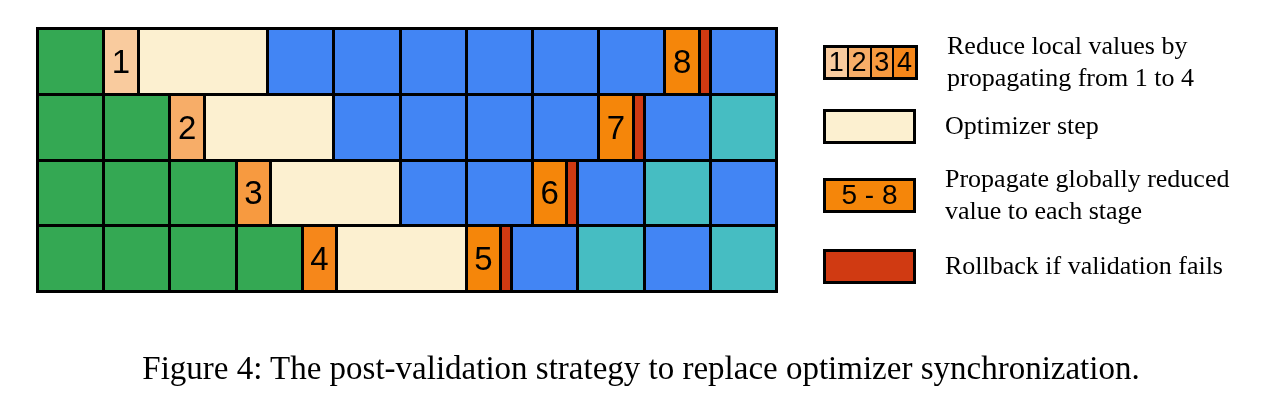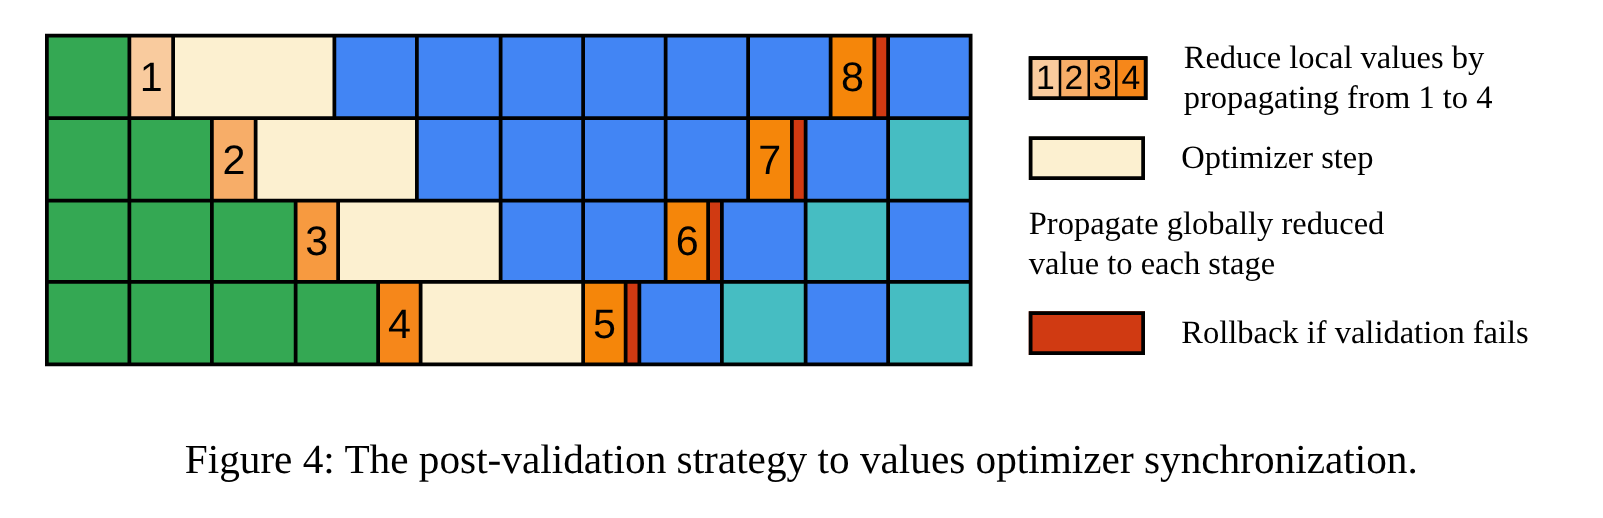--- a/index.html
+++ b/index.html
@@ -141,25 +141,26 @@
         </div>
       <div class="ltext">Reduce local values by propagating from 1 to 4</div>
     </div>
 
     <div class="legend-item li2">
       <div class="sw swbox" style="background: rgb(252, 240, 208);"></div>
       <div class="ltext">Optimizer step</div>
     </div>
 
     <div class="legend-item li3">
+      <div class="sw swbox" style="background: rgb(245, 134, 10);">5 - 8</div>
       <div class="ltext">Propagate globally reduced value to each stage</div>
     </div>
 
     <div class="legend-item li4">
       <div class="sw swbox" style="background: rgb(208, 58, 18);"></div>
       <div class="ltext">Rollback if validation fails</div>
     </div>
 
   </div>
 
-  <div class="caption">Figure 4: The post-validation strategy to values optimizer synchronization.</div>
+  <div class="caption">Figure 4: The post-validation strategy to replace optimizer synchronization.</div>
 
 </div>
 
 </body></html>

